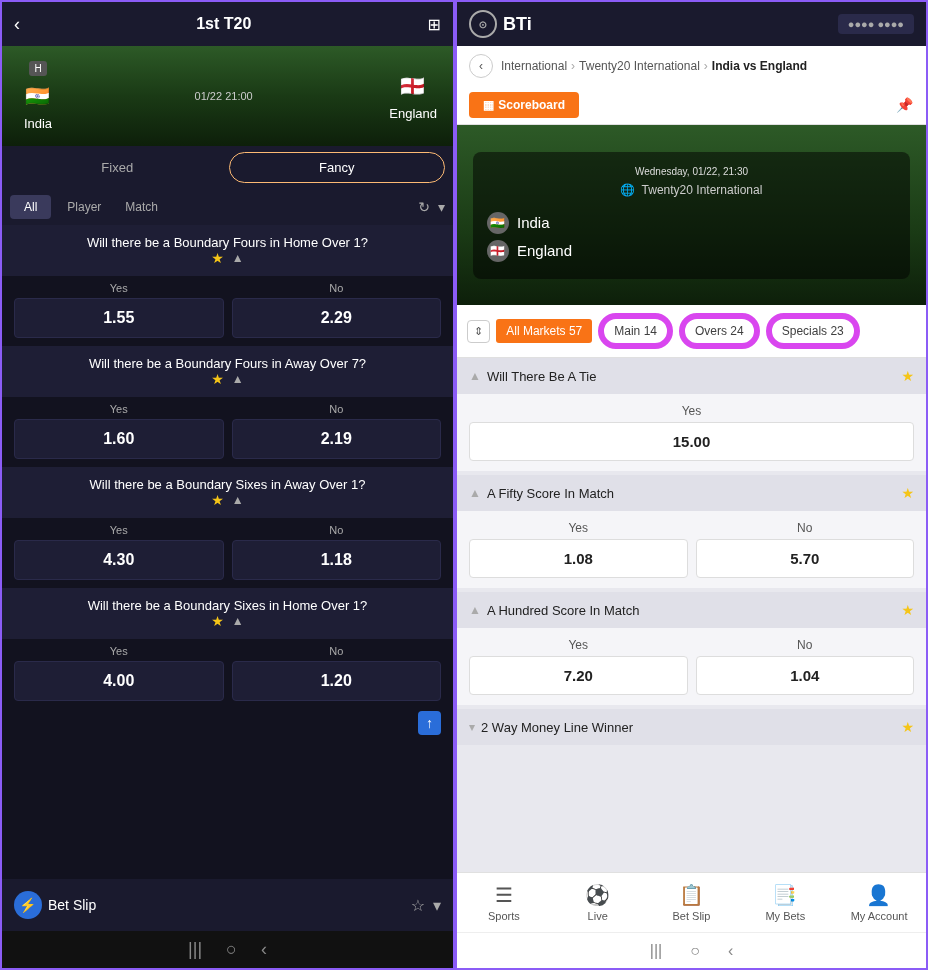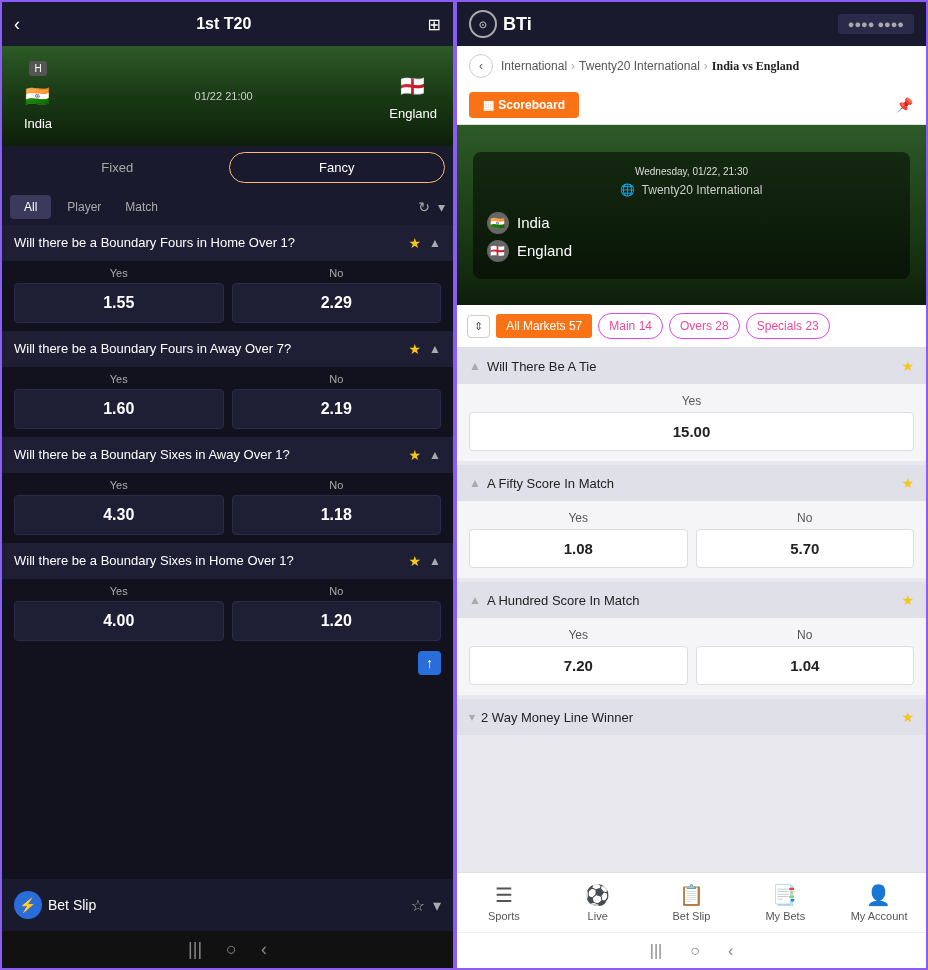--- a/index.html
+++ b/index.html
@@ -173,24 +173,25 @@
 
     .betting-content::-webkit-scrollbar { width: 3px; }
     .betting-content::-webkit-scrollbar-thumb { background: #444; }
 
     .market-section {
       margin-bottom: 2px;
     }
 
     .market-header {
       display: flex;
-      align-items: flex-start;
+      align-items: center;
       justify-content: space-between;
-      padding: 10px 12px;
+      padding: 10px 0;
       background: #1e1e35;
+      flex-direction: column;
     }
 
     .market-title {
       color: #fff;
       font-size: 13px;
       font-weight: 500;
     }
 
     .market-actions {
       display: flex;
@@ -351,21 +352,21 @@
       border: 1px solid #ccc;
       border-radius: 50%;
       display: flex;
       align-items: center;
       justify-content: center;
       cursor: pointer;
       margin-right: 4px;
     }
 
     .breadcrumb-sep { color: #aaa; }
-    .breadcrumb-bold { color: #222; font-weight: 600; font-family: Liberation Serif, serif; }
+    .breadcrumb-bold { color: #222; font-weight: 600; }
 
     .scoreboard-bar {
       background: #fff;
       display: flex;
       align-items: center;
       padding: 6px 12px;
       gap: 8px;
       border-bottom: 1px solid #e0e0e0;
     }
 
@@ -473,22 +474,22 @@
       border: none;
       padding: 5px 10px;
       border-radius: 3px;
       font-size: 12px;
       cursor: pointer;
       white-space: nowrap;
     }
 
     .filter-pill {
       background: transparent;
-      color: #ec4899;
-      border: 1px solid #d946ef;
+      color: #404040;
+      border: 6px solid #d946ef;
       padding: 5px 10px;
       border-radius: 20px;
       font-size: 12px;
       cursor: pointer;
       white-space: nowrap;
     }
 
     .right-markets {
       flex: 1;
       overflow-y: auto;
@@ -801,21 +802,21 @@
     <button class="filter-pill-active">
       <span>All Markets</span>
       <span>57</span>
     </button>
     <button class="filter-pill">
       <span>Main</span>
       <span>14</span>
     </button>
     <button class="filter-pill">
       <span>Overs</span>
-      <span>28</span>
+      <span>24</span>
     </button>
     <button class="filter-pill">
       <span>Specials</span>
       <span>23</span>
     </button>
   </div>
 
   <div class="right-markets">
 
     <div class="r-market-section">

